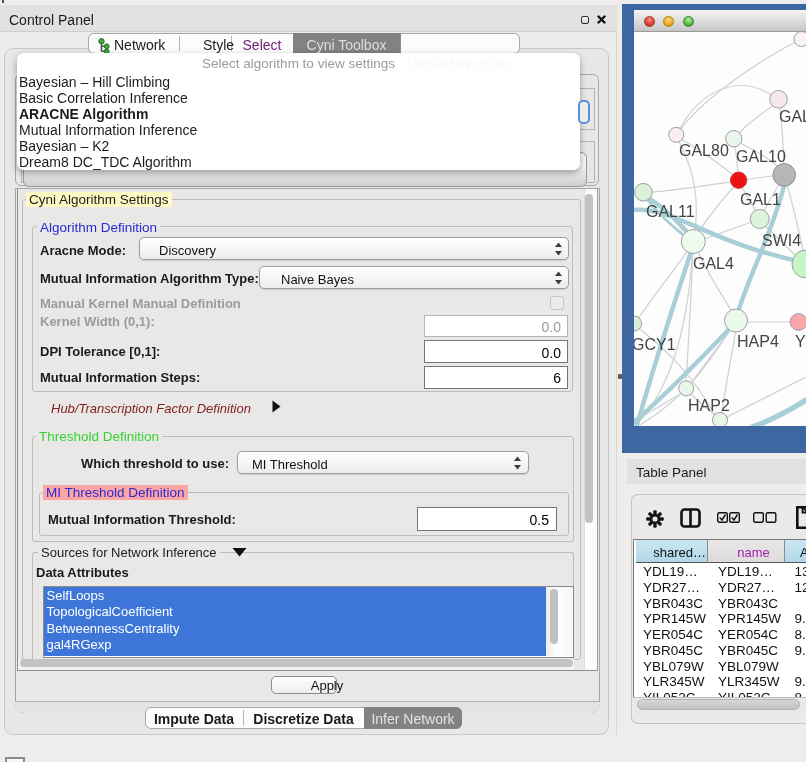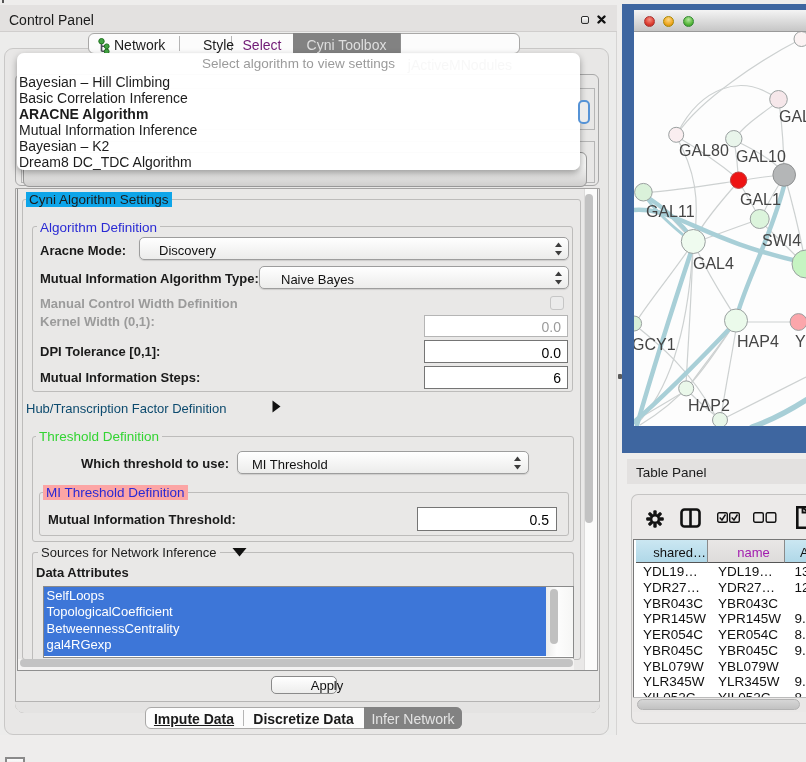--- a/index.html
+++ b/index.html
@@ -46,57 +46,57 @@
 <div class="abs" style="left:21px;top:88px;width:574px;height:42px;border:1px solid #b5b5b5;background:#e8e7e6;"></div>
 <div class="abs" style="left:21px;top:141px;width:574px;height:42px;border:1px solid #b5b5b5;background:#e8e7e6;"></div>
 
 <div class="abs" style="left:23px;top:152px;width:564px;height:35px;border:1px solid #989898;border-radius:6px;background:linear-gradient(#f6f6f5 40%,#cfcecd);"></div>
 
 <div class="abs" style="left:15px;top:188px;width:585px;height:525px;background:#e9e8e7;border:1px solid #a5a4a3;border-radius:0 0 9px 9px;"></div>
 
 <div class="abs" style="left:16.8px;top:189px;width:581px;height:481.5px;border-left:1px solid #8d8d8d;border-right:1px solid #9e9e9e;border-bottom:1px solid #8f8f8f;background:#e9e8e7;"></div>
 
 <div class="abs" style="left:21.6px;top:199px;width:559px;height:461px;border:1px solid #bdbcbb;border-radius:3px;"></div>
-<div class="abs" style="left:26px;top:192px;background:#0ea5e9;padding:0 3px;font-size:13.5px;color:#1c1c1c;">Cyni Algorithm Settings</div>
+<div class="abs" style="left:26px;top:192px;background:#fef9c3;padding:0 3px;font-size:13.5px;color:#1c1c1c;">Cyni Algorithm Settings</div>
 
 <div class="abs" style="left:32.4px;top:226px;width:541px;height:166px;border:1px solid #bdbcbb;border-radius:3px;"></div>
 <div class="abs" style="left:37px;top:220px;background:#e9e8e7;padding:0 3px;font-size:13.5px;color:#2a2ad4;">Algorithm Definition</div>
 
 <div class="abs" style="left:40px;top:243px;font-size:13px;font-weight:bold;color:#1a1a1a;">Aracne Mode:</div>
 <div class="abs" style="left:139px;top:237px;width:430px;height:23px;background:linear-gradient(#ffffff,#ececeb);border:1px solid #9d9d9d;border-radius:5px;box-shadow:0 1px 1px rgba(0,0,0,0.12);"></div>
 <div class="abs" style="left:159px;top:243px;font-size:13px;color:#111;">Discovery</div>
 <svg class="abs" style="left:554px;top:242px;" width="9" height="14" viewBox="0 0 9 14">
     <path d="M4.5 0.5 L8 5 L1 5 Z" fill="#3c3c3c"></path>
     <path d="M4.5 13.5 L8 9 L1 9 Z" fill="#3c3c3c"></path>
   </svg>
 
 <div class="abs" style="left:40px;top:271px;font-size:13px;font-weight:bold;color:#1a1a1a;">Mutual Information Algorithm Type:</div>
 <div class="abs" style="left:259px;top:266px;width:310px;height:23px;background:linear-gradient(#ffffff,#ececeb);border:1px solid #9d9d9d;border-radius:5px;box-shadow:0 1px 1px rgba(0,0,0,0.12);"></div>
 <div class="abs" style="left:281px;top:272px;font-size:13px;color:#111;">Naive Bayes</div>
 <svg class="abs" style="left:554px;top:271px;" width="9" height="14" viewBox="0 0 9 14">
     <path d="M4.5 0.5 L8 5 L1 5 Z" fill="#3c3c3c"></path>
     <path d="M4.5 13.5 L8 9 L1 9 Z" fill="#3c3c3c"></path>
   </svg>
 
-<div class="abs" style="left:40px;top:296px;font-size:13px;font-weight:bold;color:#9b9b9b;">Manual Control Width Definition</div>
+<div class="abs" style="left:40px;top:296px;font-size:13px;font-weight:bold;color:#9b9b9b;">Manual Kernel Manual Definition</div>
 <div class="abs" style="left:550px;top:296px;width:14px;height:14px;border:1px solid #c6c6c6;border-radius:3px;background:#ebebeb;"></div>
 
 <div class="abs" style="left:40px;top:314px;font-size:13px;font-weight:bold;color:#9b9b9b;">Kernel Width (0,1):</div>
 <div class="abs" style="left:424px;top:314.5px;width:144px;height:22.5px;background:#fff;border:1px solid #b5b5b5;"></div>
 <div class="abs" style="left:424px;top:319px;width:137px;text-align:right;font-size:14px;color:#9b9b9b;">0.0</div>
 
 <div class="abs" style="left:40px;top:344px;font-size:13px;font-weight:bold;color:#1a1a1a;">DPI Tolerance [0,1]:</div>
 <div class="abs" style="left:424px;top:340px;width:144px;height:23px;background:#fff;border:1.5px solid #757575;"></div>
 <div class="abs" style="left:424px;top:345px;width:137px;text-align:right;font-size:14px;color:#000;">0.0</div>
 
 <div class="abs" style="left:40px;top:369.5px;font-size:13px;font-weight:bold;color:#1a1a1a;">Mutual Information Steps:</div>
 <div class="abs" style="left:424px;top:366px;width:144px;height:22.5px;background:#fff;border:1.5px solid #757575;"></div>
 <div class="abs" style="left:424px;top:370px;width:137px;text-align:right;font-size:14px;color:#000;">6</div>
 
-<div class="abs" style="left:26px;top:401px;font-size:13px;color:#0c4a6e;">Hub/Transcription Factor Definition</div>
+<div class="abs" style="left:51px;top:401px;font-size:13px;color:#7f1d1d;font-style:italic;">Hub/Transcription Factor Definition</div>
 <svg class="abs" style="left:271px;top:400px;" width="11" height="13" viewBox="0 0 11 13">
     <path d="M1.5 0.5 L9.5 6.5 L1.5 12.5 Z" fill="#111"></path>
   </svg>
 
 <div class="abs" style="left:32.4px;top:436px;width:541.6px;height:105.5px;border:1px solid #bdbcbb;border-radius:3px;"></div>
 <div class="abs" style="left:36px;top:429px;background:#e9e8e7;padding:0 3px;font-size:13.5px;color:#33d433;">Threshold Definition</div>
 
 <div class="abs" style="left:40px;top:456px;width:189px;text-align:right;font-size:13px;font-weight:bold;color:#1a1a1a;">Which threshold to use:</div>
 <div class="abs" style="left:237px;top:451px;width:292px;height:23px;background:linear-gradient(#ffffff,#ececeb);border:1px solid #9d9d9d;border-radius:5px;box-shadow:0 1px 1px rgba(0,0,0,0.12);"></div>
 <div class="abs" style="left:252px;top:457px;font-size:13px;color:#111;">MI Threshold</div>
@@ -134,21 +134,21 @@
 
 <div class="abs" style="left:271px;top:676px;width:66px;height:18px;background:linear-gradient(#ffffff,#ededec);border:1px solid #8a8a8a;border-radius:5px;"></div>
 <div class="abs" style="left:271px;top:678px;width:66px;text-align:center;font-size:13px;color:#111;margin-left:23px;">Apply</div>
 
 <div class="abs" style="left:15px;top:701px;width:585px;height:1px;background:#b5b4b3;"></div>
 <div class="abs" style="left:15px;top:702px;width:585px;height:11px;background:#e4e3e2;border-radius:0 0 9px 9px;"></div>
 
 <div class="abs" style="left:145px;top:707px;width:317px;height:22px;background:#fcfcfc;border:1px solid #a9a8a7;border-radius:6px;"></div>
 <div class="abs" style="left:243px;top:710px;width:1px;height:16px;background:#b5b5b5;"></div>
 <div class="abs" style="left:364px;top:707px;width:98px;height:22px;background:#828282;border-radius:0 6px 6px 0;"></div>
-<div class="abs" style="left:145px;top:711px;width:98px;text-align:center;font-size:14px;font-weight:bold;color:#1a1a1a;text-decoration:underline;">Impute Data</div>
+<div class="abs" style="left:145px;top:711px;width:98px;text-align:center;font-size:14px;font-weight:bold;color:#1a1a1a;">Impute Data</div>
 <div class="abs" style="left:243px;top:711px;width:121px;text-align:center;font-size:14px;font-weight:bold;color:#1a1a1a;">Discretize Data</div>
 <div class="abs" style="left:364px;top:711px;width:98px;text-align:center;font-size:14px;color:#e3e3e3;">Infer Network</div>
 
 <div class="abs" style="left:618px;top:374px;width:4px;height:5px;background:#5a5a5a;border-radius:1px;"></div>
 
 <div class="abs" style="left:5px;top:757px;width:20px;height:10px;border:2px solid #8a8a8a;background:linear-gradient(#fdfdfd,#e8e8e8);"></div>
 
 <div class="abs" style="left:17px;top:53px;width:563px;height:117px;background:rgba(255,255,255,0.97);border-radius:7px;box-shadow:0 3px 7px rgba(0,0,0,0.35);"></div>
 <div class="abs" style="left:17px;top:55.5px;width:563px;text-align:center;font-size:13.5px;color:#9b9b9b;">Select algorithm to view settings</div>
 <div class="abs" style="left:19px;top:73.5px;font-size:14px;line-height:16px;color:#1c1c1c;">Bayesian – Hill Climbing<br>Basic Correlation Inference<br><b>ARACNE Algorithm</b><br>Mutual Information Inference<br>Bayesian – K2<br>Dream8 DC_TDC Algorithm</div>

